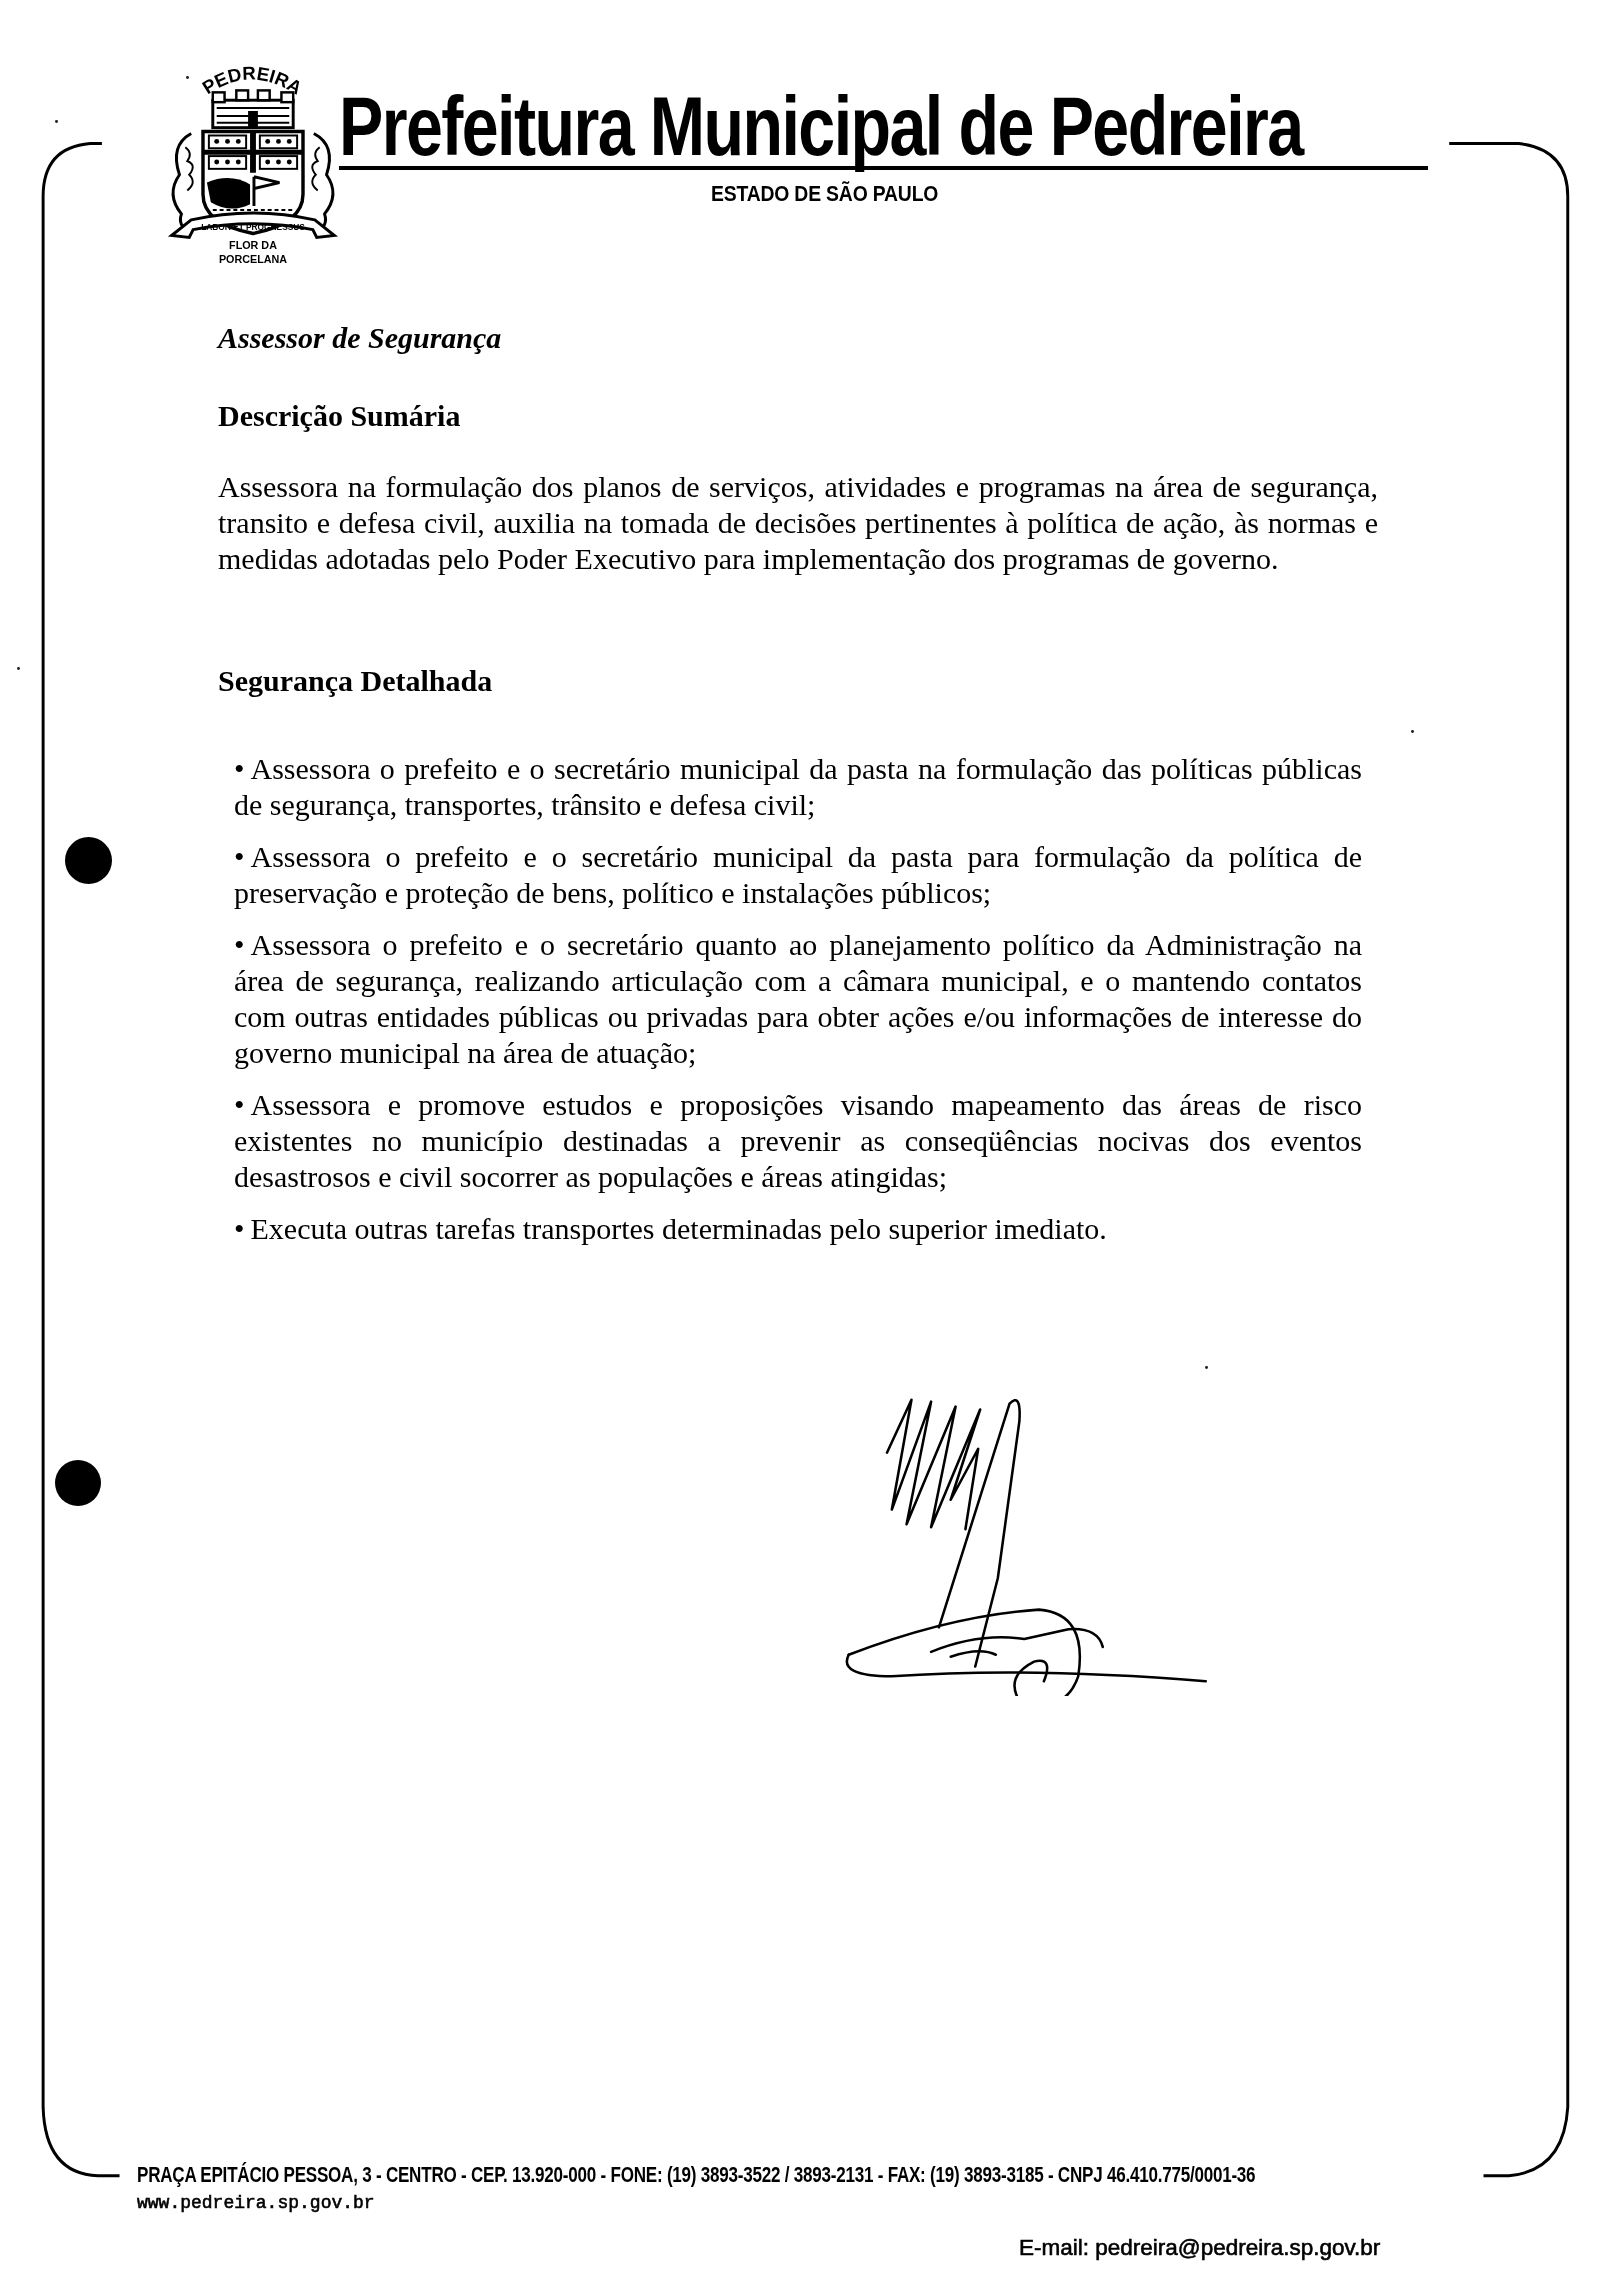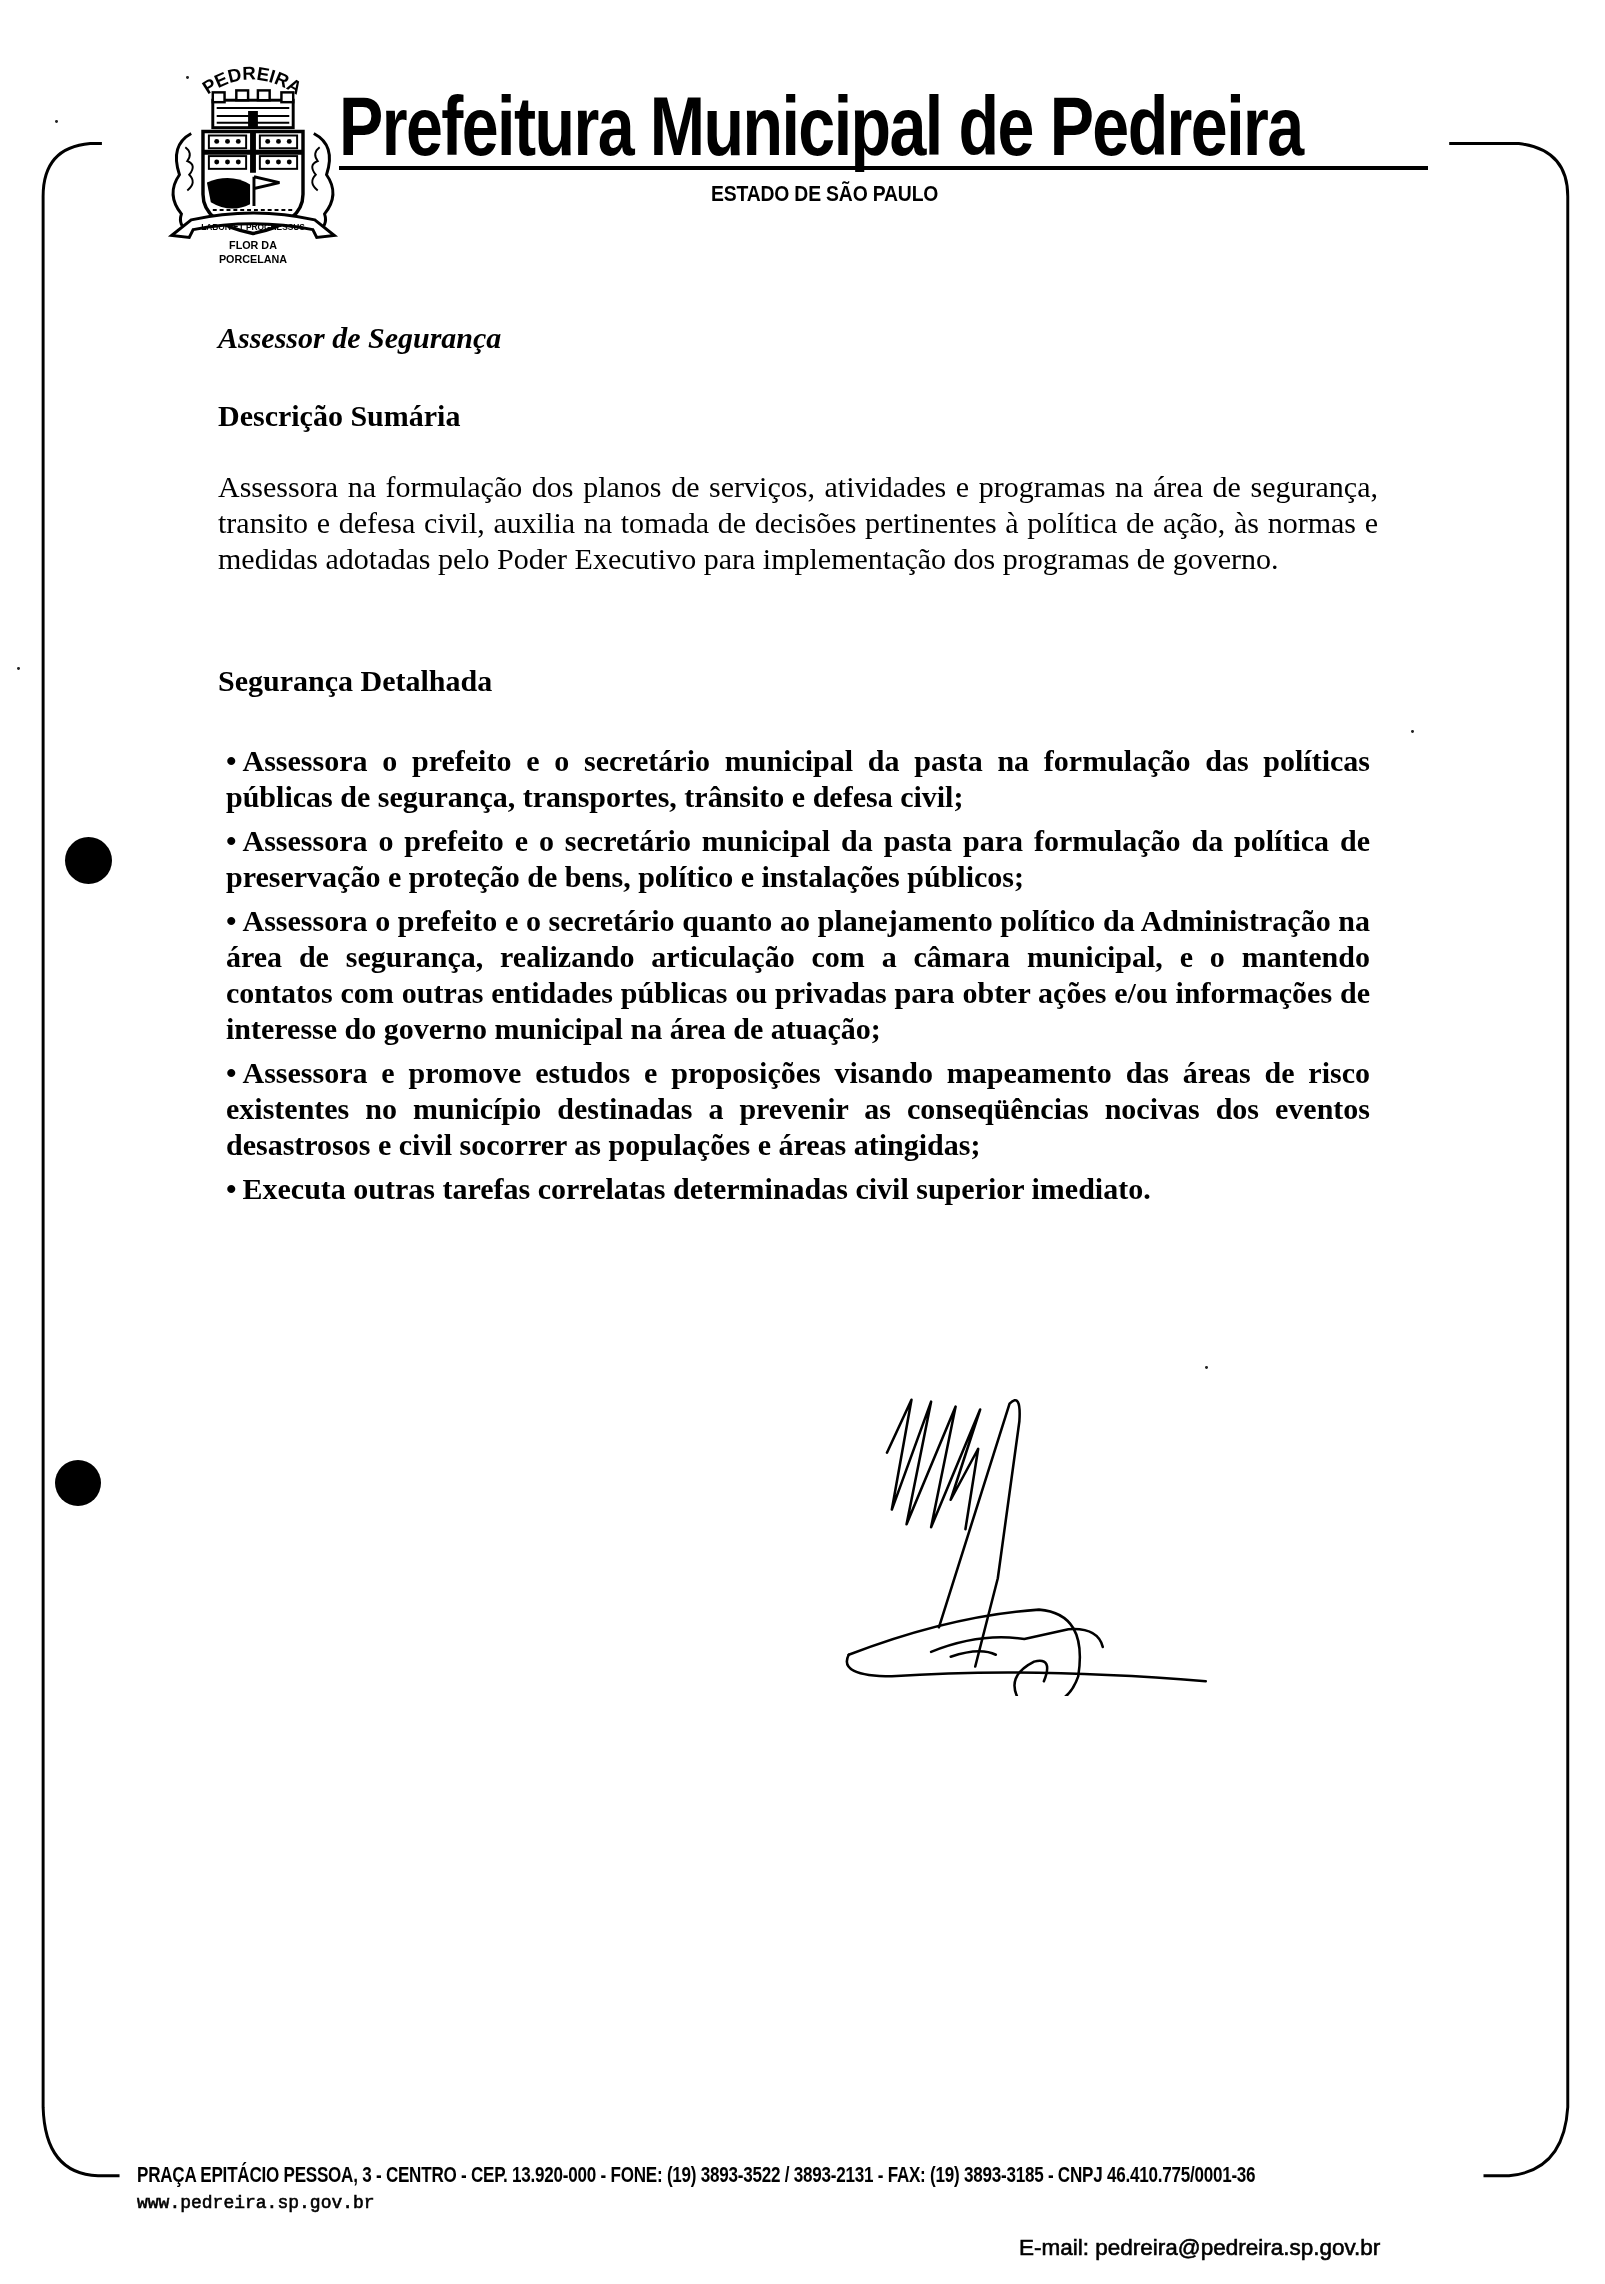--- a/index.html
+++ b/index.html
@@ -38,21 +38,21 @@
     #h-role { top: 320px; font-style: italic; }
     #h-summary { top: 398px; }
     #h-detail { top: 663px; }
 
     .para {
       position: absolute; left: 218px; width: 1160px;
       font-size: 30px; line-height: 36px; text-align: justify;
     }
     #summary-text { top: 469px; }
     #detail-list { top: 735px; }
-    .bullet-item { margin: 8px; text-align: justify; font-weight: bold; }
+    .bullet-item { margin: 16px; text-align: justify; }
     .bullet-item .dot { display: inline-block; width: 0.55em; }
 
     #signature { left: 833px; top: 1382px; width: 412px; height: 314px; }
 
     .foot {
       position: absolute; font-family: "Liberation Sans", sans-serif; font-weight: bold;
       white-space: nowrap; transform-origin: left top;
     }
     #footer-address { left: 137px; top: 2163px; font-size: 21.6px; line-height: 23.5px; transform: scaleX(0.79); letter-spacing: -0.3px; }
     #footer-site { left: 137px; top: 2191px; font-size: 18px; line-height: 25.5px; font-weight: normal; font-family: Liberation Mono, monospace; -webkit-text-stroke: 0.6px #000; }
@@ -132,21 +132,21 @@
 <div id="h-role" class="h serif">Assessor de Segurança</div>
 <div id="h-summary" class="h serif">Descrição Sumária</div>
 <div id="summary-text" class="para serif">Assessora na formulação dos planos de serviços, atividades e programas na área de segurança, transito e defesa civil, auxilia na tomada de decisões pertinentes à política de ação, às normas e medidas adotadas pelo Poder Executivo para implementação dos programas de governo.</div>
 
 <div id="h-detail" class="h serif">Segurança Detalhada</div>
 <div id="detail-list" class="para serif">
   <p class="bullet-item"><span class="dot">•</span><span>Assessora o prefeito e o secretário municipal da pasta na formulação das políticas públicas de segurança, transportes, trânsito e defesa civil;</span></p>
   <p class="bullet-item"><span class="dot">•</span><span>Assessora o prefeito e o secretário municipal da pasta para formulação da política de preservação e proteção de bens, político e instalações públicos;</span></p>
   <p class="bullet-item"><span class="dot">•</span><span>Assessora o prefeito e o secretário quanto ao planejamento político da Administração na área de segurança, realizando articulação com a câmara municipal, e o mantendo contatos com outras entidades públicas ou privadas para obter ações e/ou informações de interesse do governo municipal na área de atuação;</span></p>
   <p class="bullet-item"><span class="dot">•</span><span>Assessora e promove estudos e proposições visando mapeamento das áreas de risco existentes no município destinadas a prevenir as conseqüências nocivas dos eventos desastrosos e civil socorrer as populações e áreas atingidas;</span></p>
-  <p class="bullet-item"><span class="dot">•</span><span>Executa outras tarefas correlatas determinadas civil superior imediato.</span></p>
+  <p class="bullet-item"><span class="dot">•</span><span>Executa outras tarefas transportes determinadas pelo superior imediato.</span></p>
 </div>
 
 <svg id="signature" class="abs" viewBox="0 0 420 320" xmlns="http://www.w3.org/2000/svg">
   <g fill="none" stroke="#000" stroke-width="2.6" stroke-linecap="round" stroke-linejoin="round">
     <path d="M 55 72 L 80 18 L 60 130 L 100 20 L 75 145 L 125 25 L 100 148 L 150 28 L 120 120 L 148 68 L 135 150"></path>
     <path d="M 108 250 L 180 22 Q 192 10 190 40 L 168 200 L 145 290"></path>
     <path d="M 16 278 Q 5 300 60 300 Q 200 290 380 305"></path>
     <path d="M 16 278 Q 120 238 210 232 Q 260 236 250 300 Q 236 340 190 325 Q 175 300 205 285 Q 225 280 215 305"></path>
     <path d="M 100 275 Q 150 255 195 262 L 240 252 Q 270 250 275 270"></path>
     <path d="M 120 280 Q 150 270 166 278"></path>

